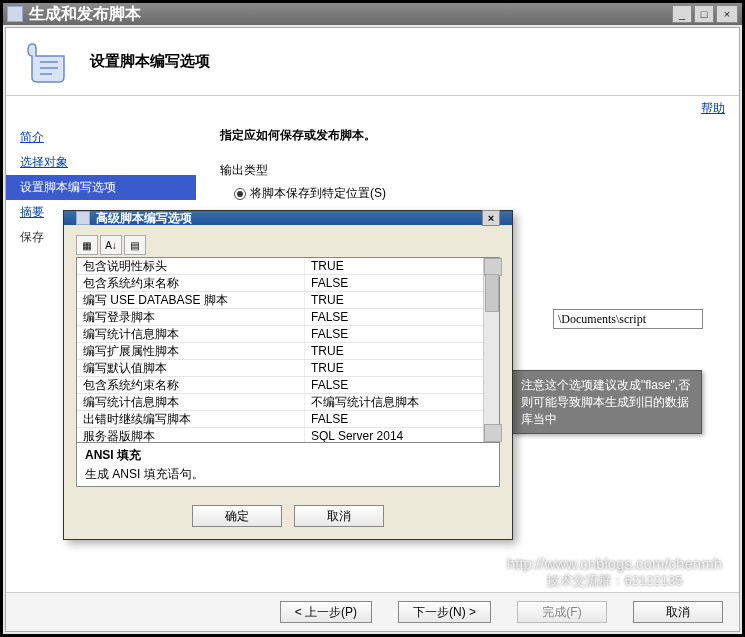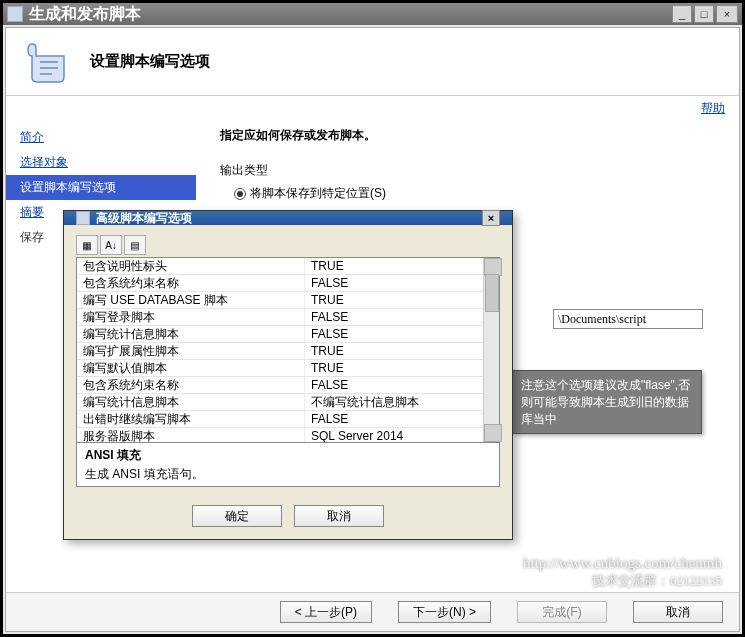--- a/index.html
+++ b/index.html
@@ -56,21 +56,21 @@
 .gscrollbar::before { top:0; }
 .gscrollbar::after { bottom:0; }
 .gscrollbar .thumb { position:absolute; top:16px; height:38px; width:14px; left:1px; background:#c8c8c8; border:1px solid #aaa; }
 .dinfo { border:1px solid #888; border-top:none; background:#fff; padding:4px 8px; height: 44px; }
 .dinfo .t1 { font-weight:bold; margin-bottom:2px; }
 .dfooter { display:flex; justify-content:center; gap:12px; padding:8px 0 12px; }
 
 .highlight { position:absolute; border:2px solid #d81e1e; border-radius:12px; pointer-events:none; }
 .arrow { position:absolute; pointer-events:none; }
 .tooltip { position:absolute; background:#7d7d7d; color:#fff; border:1px solid #555; padding:6px 8px; width:190px; font-size:12px; line-height:1.4; box-shadow:2px 2px 4px rgba(0,0,0,0.3); }
-.watermark { position:absolute; right:20px; bottom:44px; color:rgba(255,255,255,0.75); text-shadow:0 0 3px rgba(0,0,0,0.6); font-size:15px; text-align:right; pointer-events:none; z-index:30;font-family:Liberation Serif, serif; }
+.watermark { position:absolute; right:20px; bottom:44px; color:rgba(255,255,255,0.75); text-shadow:0 0 3px rgba(0,0,0,0.6); font-size:15px; text-align:center; pointer-events:none; z-index:30; }
 .watermark .l2 { font-size:13px; }
 </style>
 </head>
 <body>
 
 <div class="window">
   <div class="titlebar">
     <div class="icon"></div>
     <div class="title">生成和发布脚本</div>
     <div class="winbtns">

